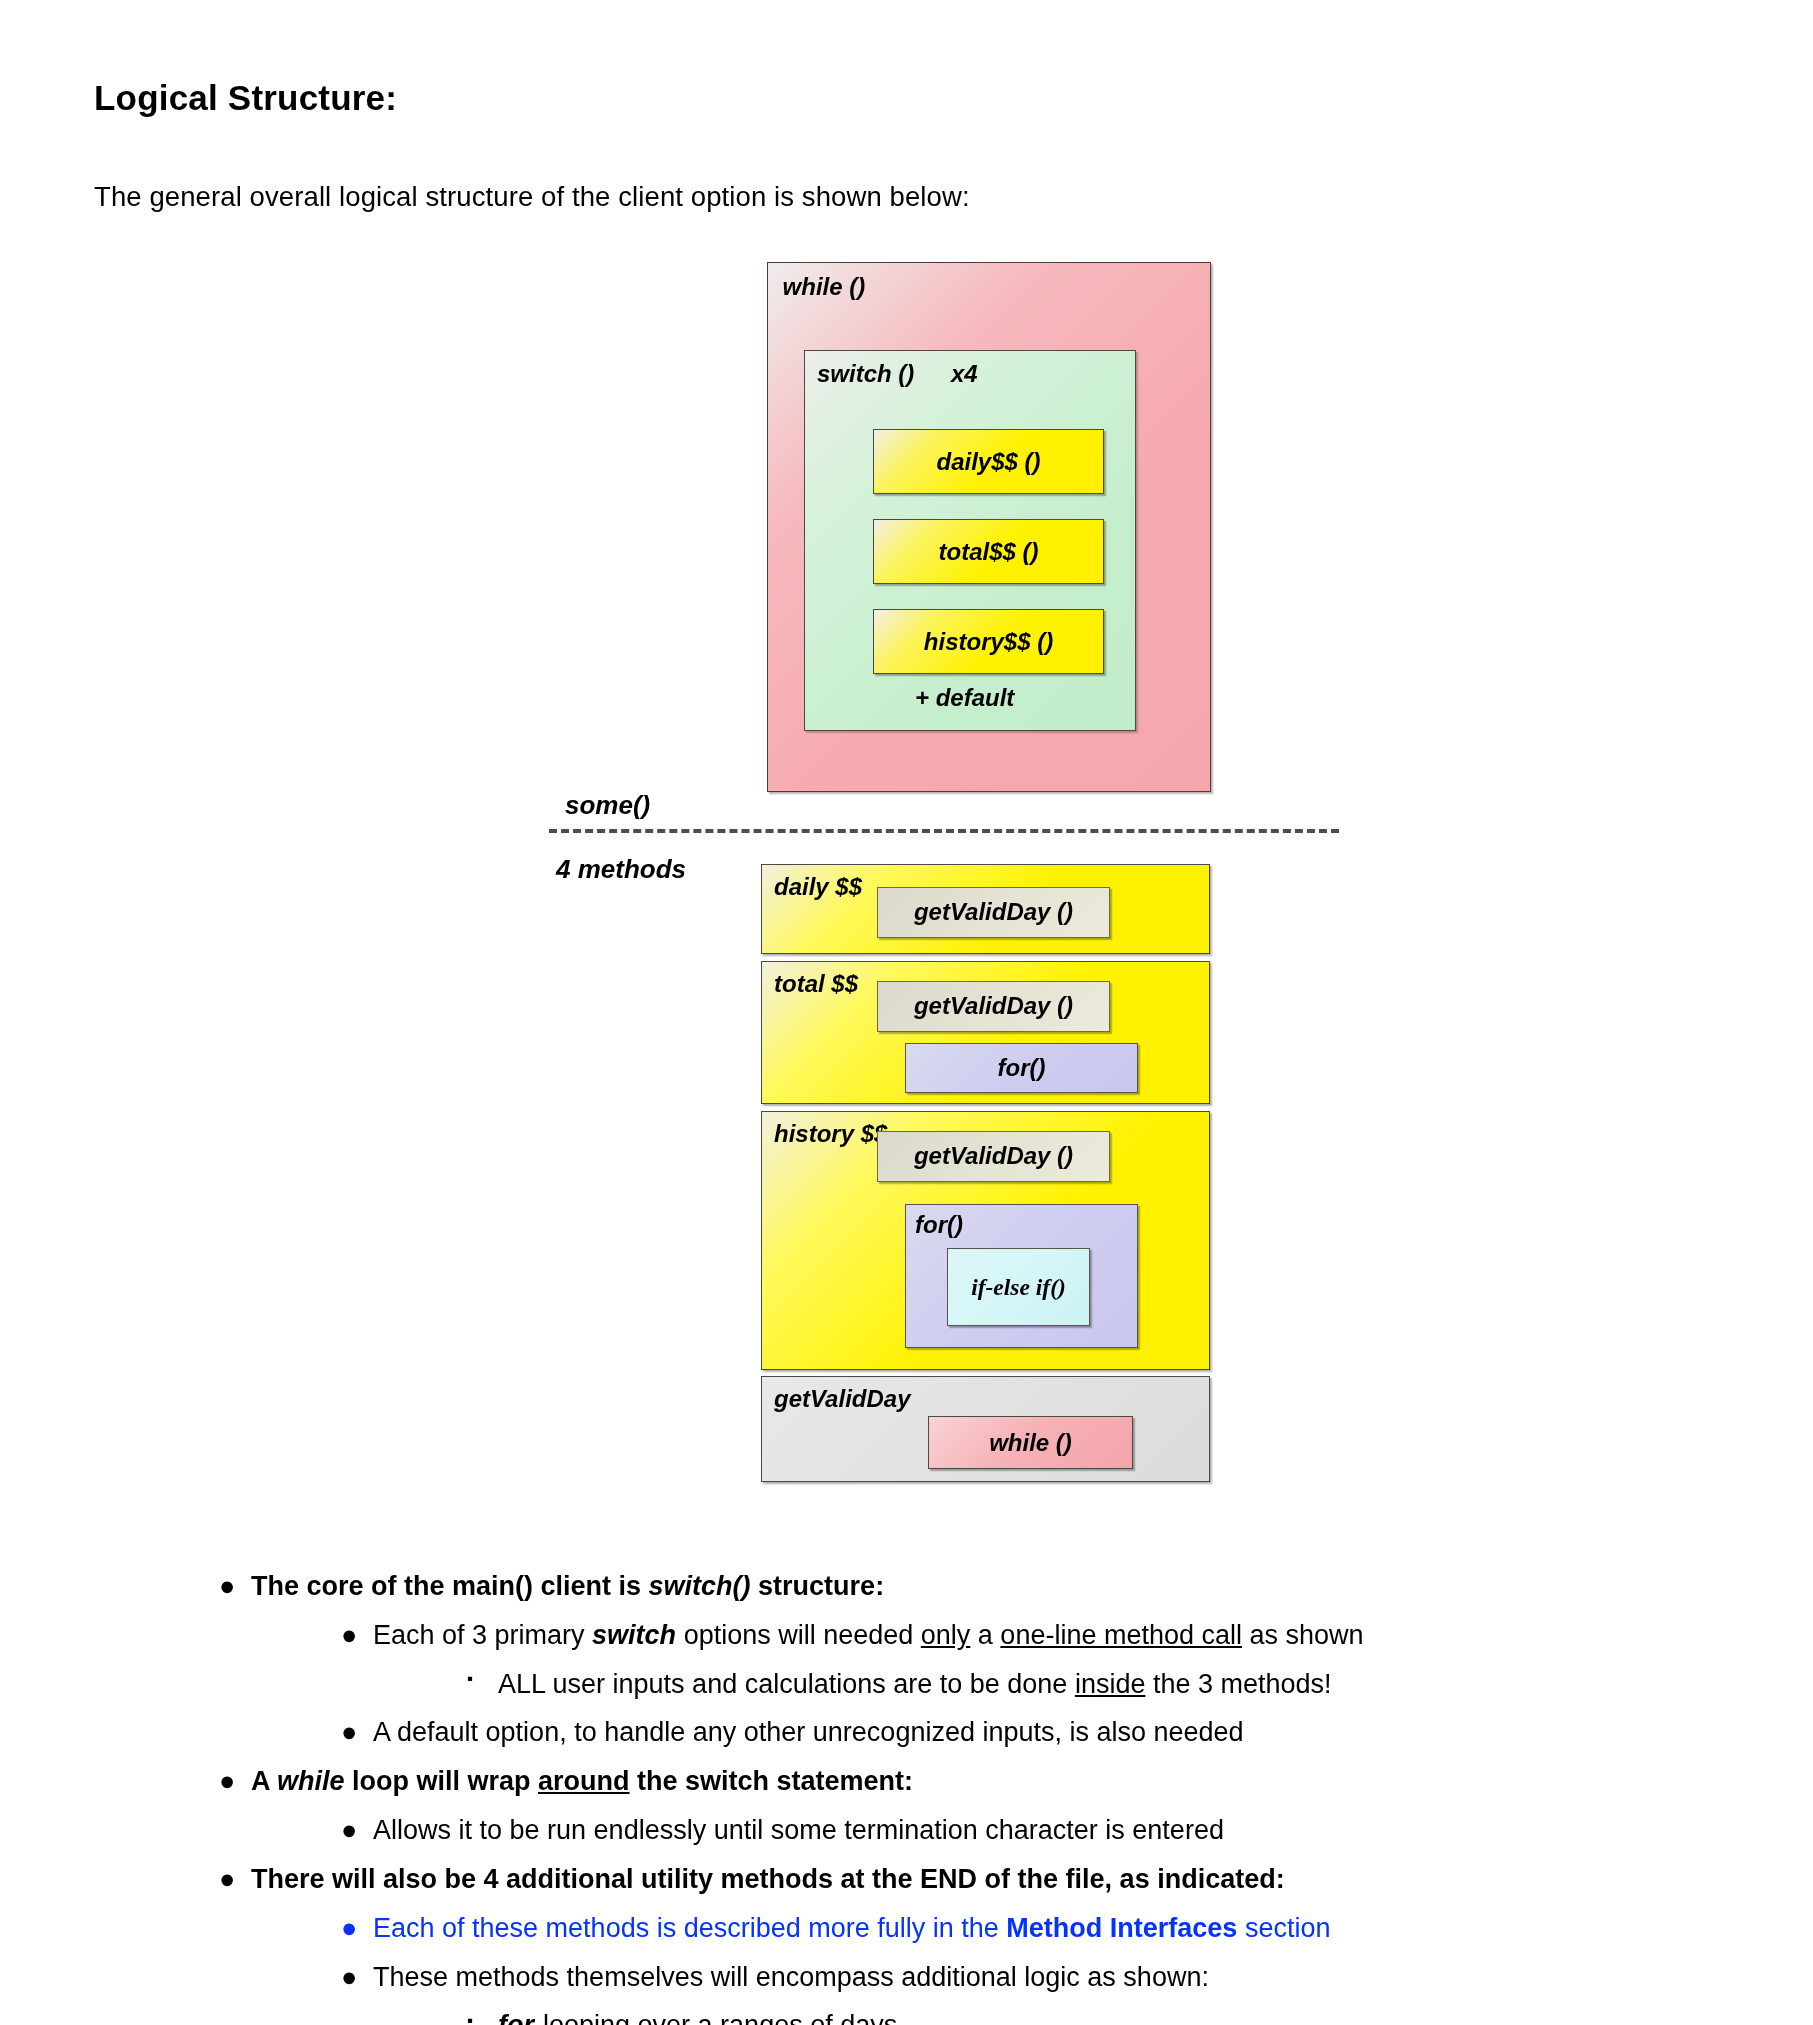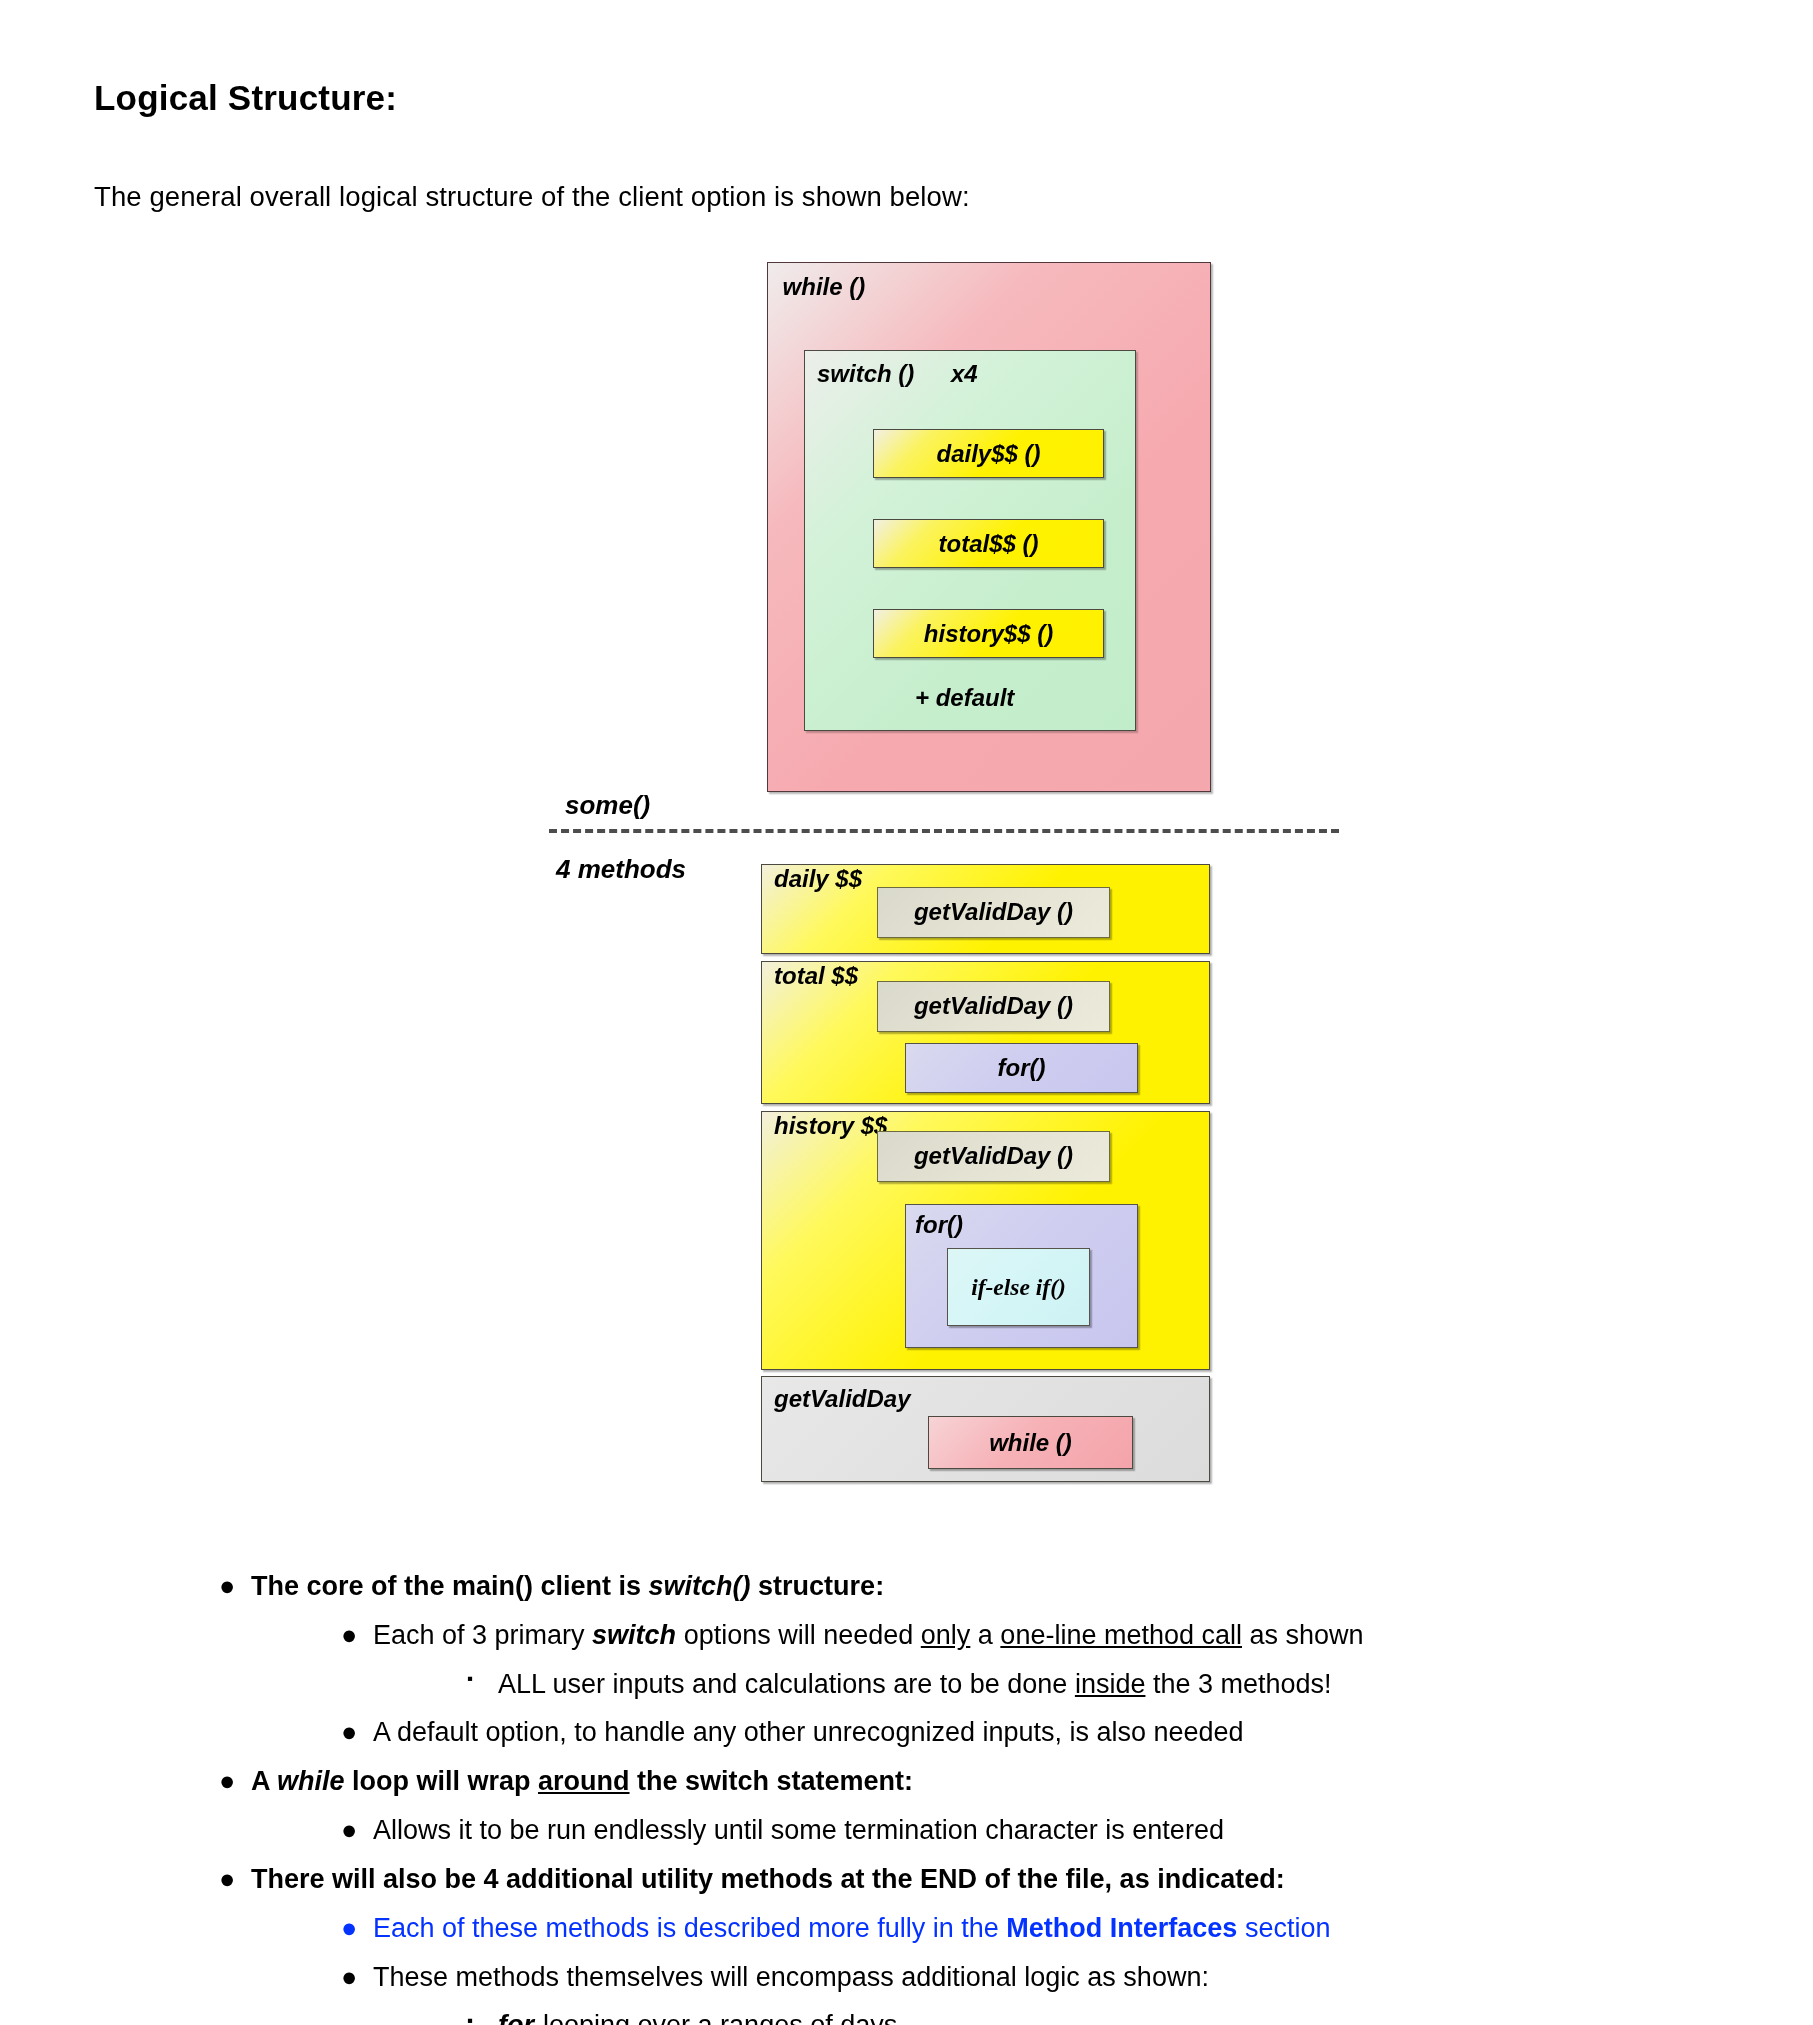--- a/index.html
+++ b/index.html
@@ -91,21 +91,21 @@
   }
   .box-switch > .lbl-x4 {
     position: absolute;
     left: 146px;
     top: 9px;
   }
 
   .box-call {
     left: 873px;
     width: 231px;
-    height: 49px;
+    height: 65px;
     background: linear-gradient(135deg, #f2f0e4 0%, #fbf35f 22%, #fff200 55%, #fff100 100%);
     border-color: #4c4a40;
     display: flex;
     align-items: center;
     justify-content: center;
     box-shadow: 1.6px 1.6px 1.2px rgba(0,0,0,0.3);
   }
   .box-daily-call  { top: 429px; }
   .box-total-call  { top: 519px; }
   .box-history-call{ top: 609px; justify-content: center; }
@@ -150,21 +150,21 @@
   .box-method {
     left: 761px;
     width: 449px;
     background: linear-gradient(135deg, #f2f0dc 0%, #fff95c 24%, #fff200 58%, #fff200 100%);
     border-color: #4c4a40;
     box-shadow: 2px 2px 1.6px rgba(0,0,0,0.3);
   }
   .box-method > .lbl {
     position: absolute;
     left: 12px;
-    top: 0;
+    top: 8px;
   }
 
   .box-daily   { top: 864px; height: 90px; }
   .box-total   { top: 961px; height: 143px; }
   .box-history { top: 1111px; height: 259px; }
 
   
   .box-gvd {
     position: absolute;
     width: 231px;

